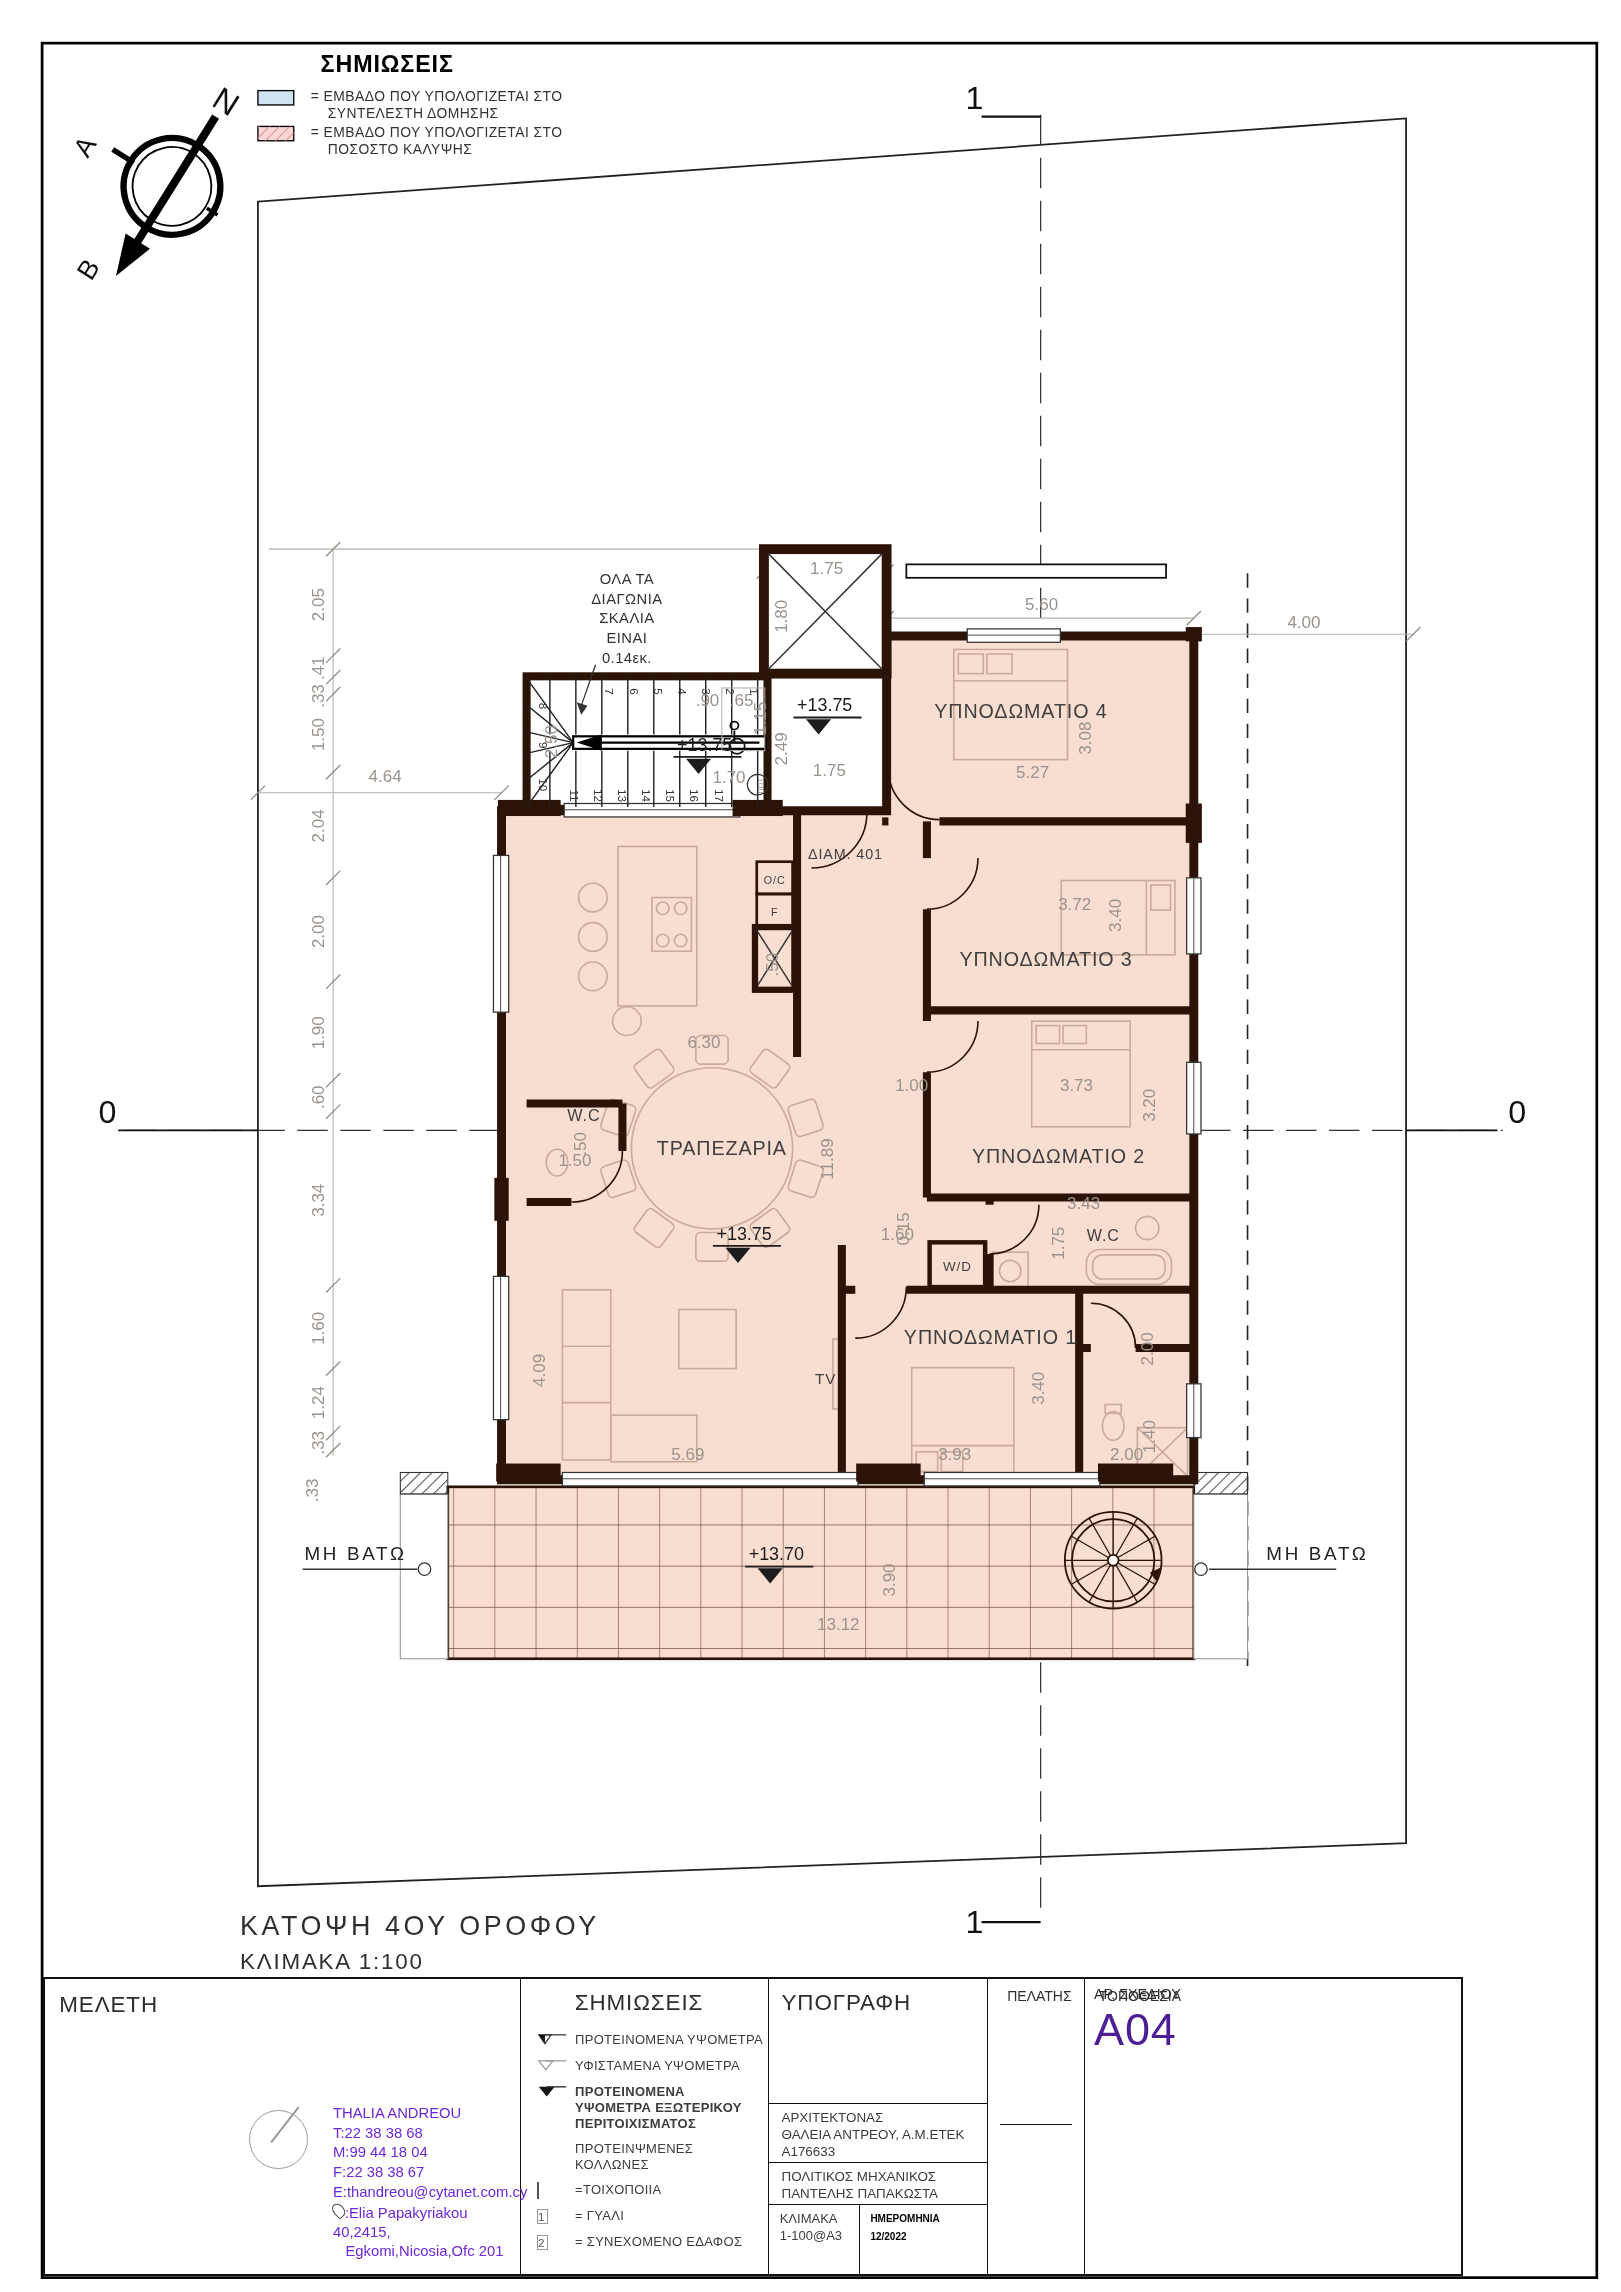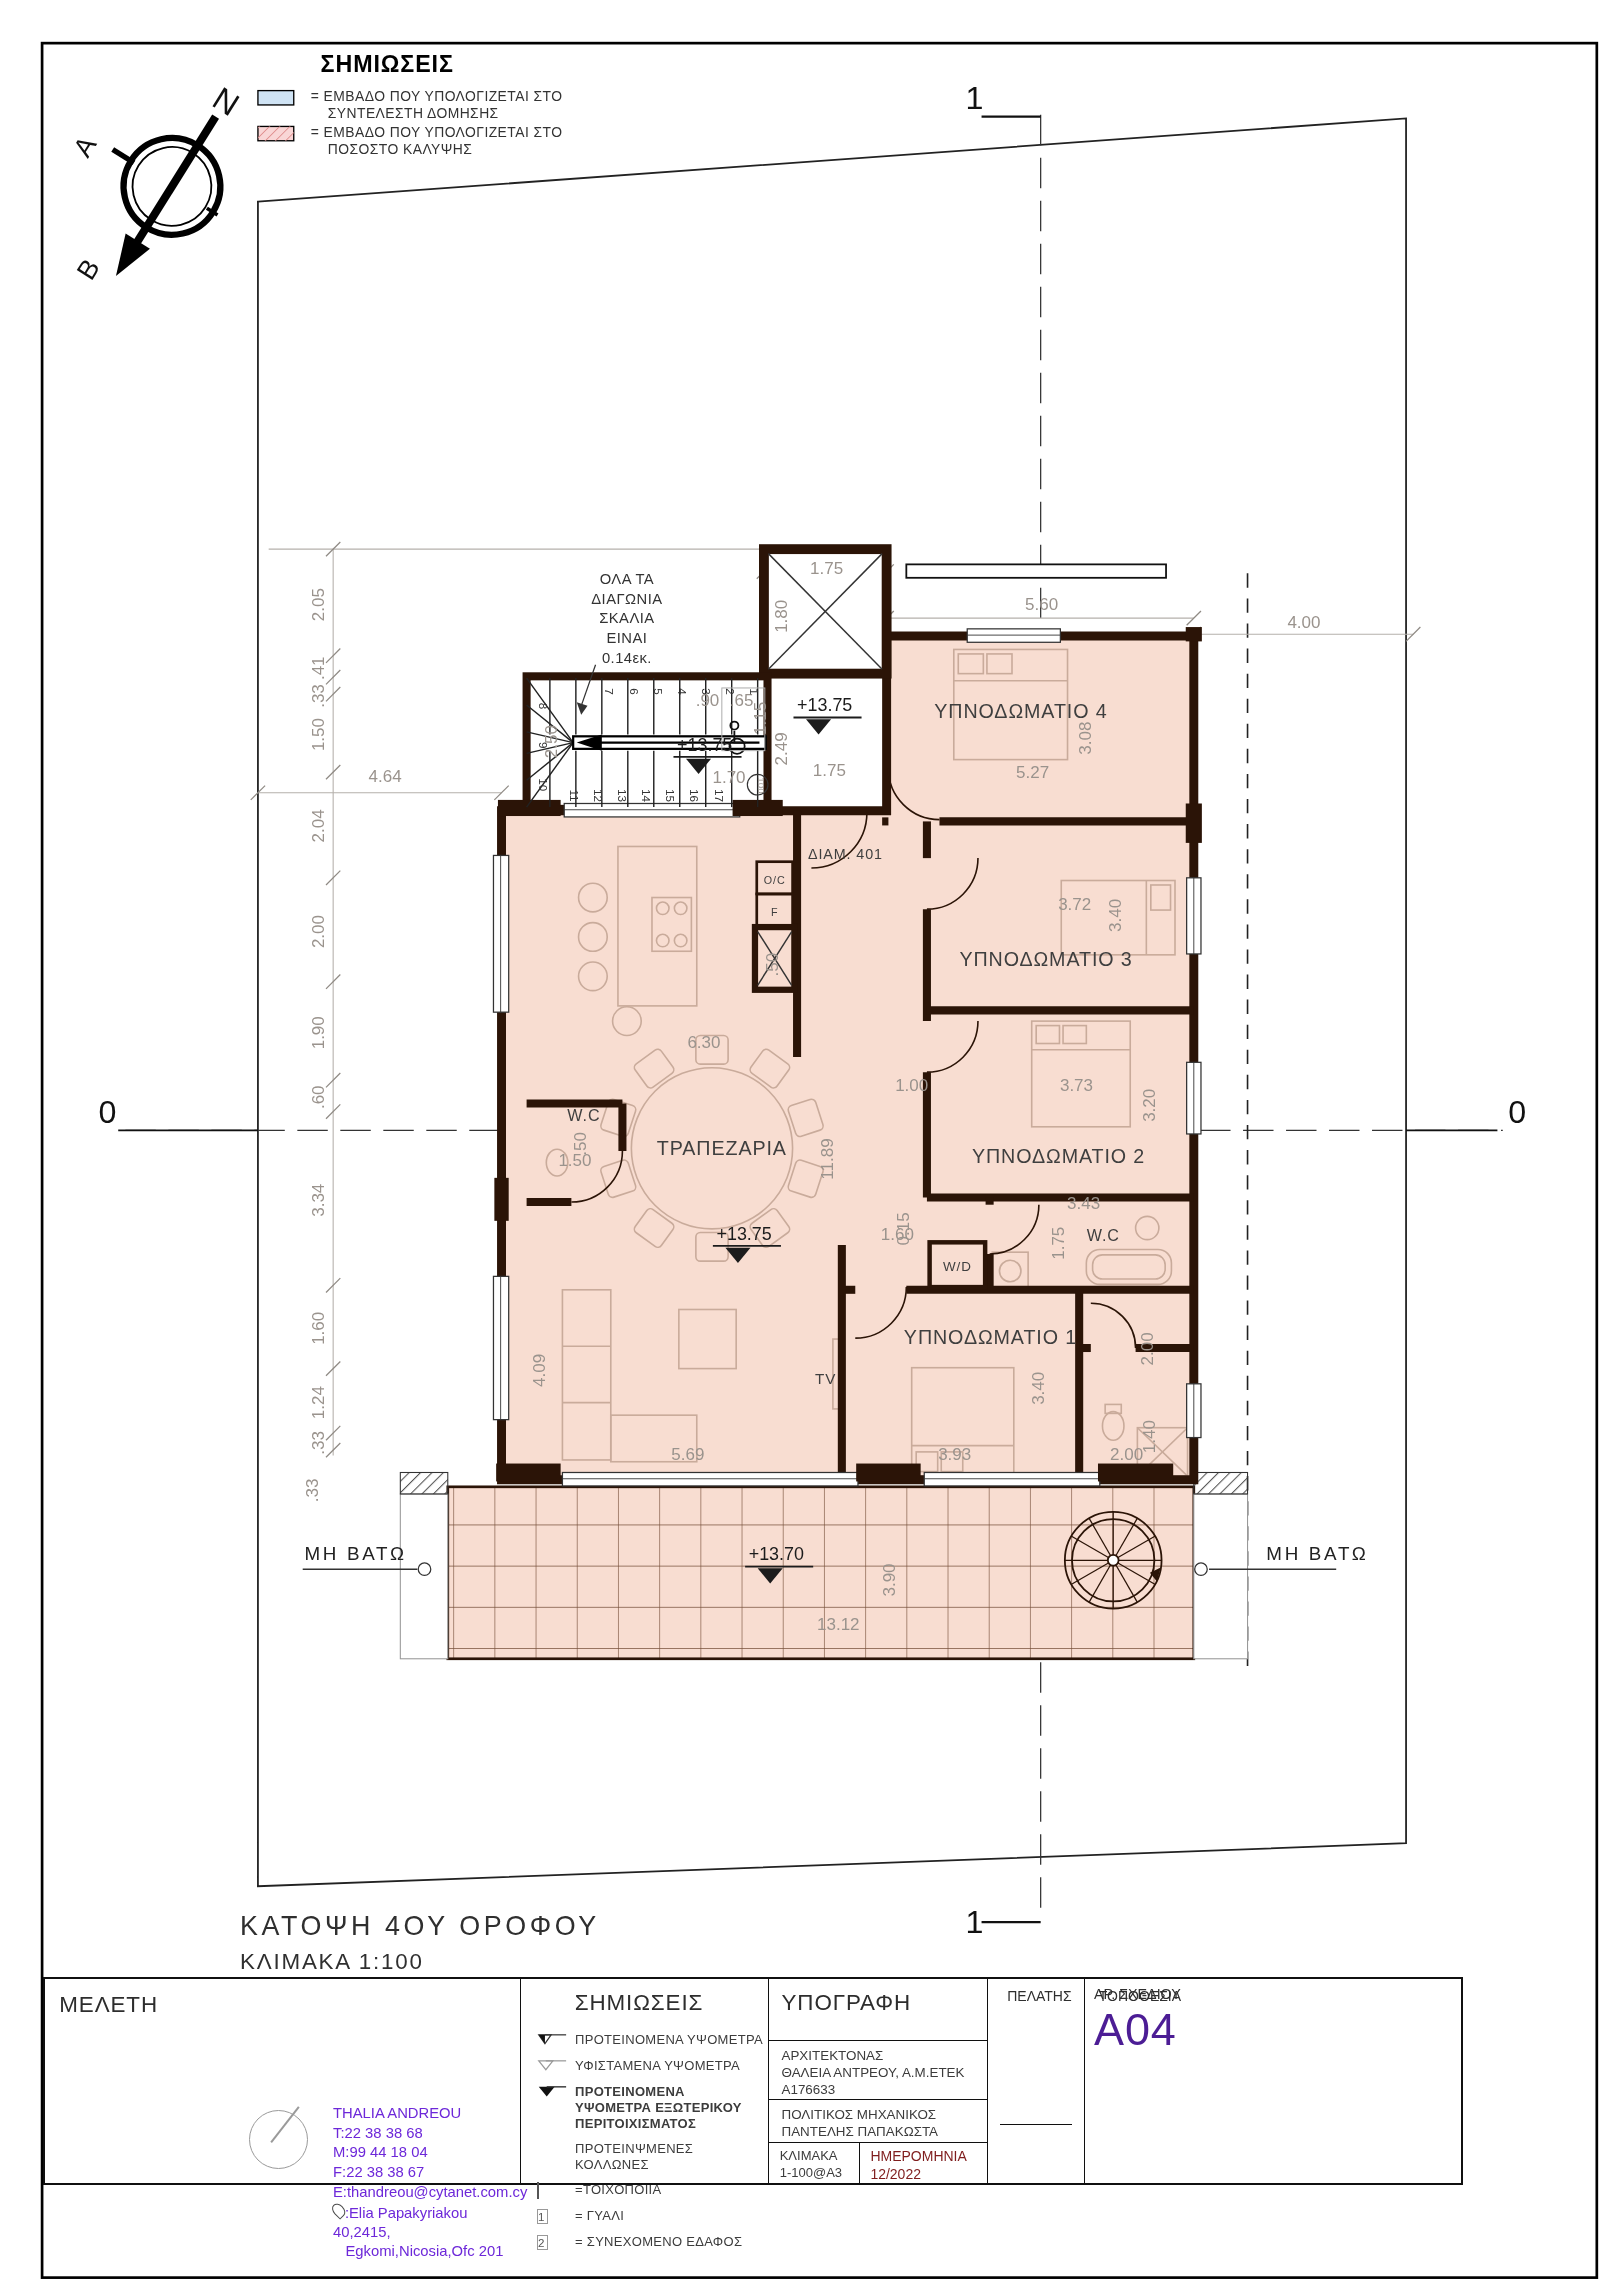--- a/index.html
+++ b/index.html
@@ -1,20 +1,20 @@
 <!DOCTYPE html>
 <html style="font-size:14.3px"><head>
 <meta charset="utf-8">
 <style>
   html,body{margin:0;padding:0;background:#e8e8e8;}
   .page{position:relative;width:1621px;height:2293px;background:#ffffff;overflow:hidden;
         font-family:"Liberation Sans", sans-serif;}
   svg text{font-family:"Liberation Sans", sans-serif;}
   
-  #titleblock{position:absolute;left:43px;top:1977px;width:1420px;height:208px;
+  #titleblock{position:absolute;left:43px;top:1977px;width:1420px;height:299px;
     border:2.7px solid #101010;display:flex;box-sizing:border-box;background:#fff;color:#2e2e2e;justify-content:space-between;}
   #titleblock .col{box-sizing:border-box;height:100%;}
   .tb-head{font-size:22.4px;letter-spacing:0.9px;color:#2d2d2d;}
   .col-meleti{width:475px;position:relative;padding:12.5px 0 0 14.3px;}
   .meleti-logo{position:absolute;left:204px;top:131px;width:57px;height:57px;border:1.8px solid #9a9a9a;
      border-radius:50%;}
   .meleti-logo::after{content:"";position:absolute;left:34px;top:-9px;width:1.8px;height:45px;
      background:#9a9a9a;transform:rotate(38deg);}
   .meleti-contact{position:absolute;left:288px;top:125px;font-size:14.8px;line-height:19.7px;color:#6d28d9;}
   .pin-ico{display:inline-block;width:9px;height:12.5px;border:1.3px solid #4a4a4a;border-radius:50% 50% 50% 0;
@@ -29,22 +29,22 @@
      background:repeating-linear-gradient(45deg,#fff 0 2.7px,#777 2.7px 4px);}
   .sym-box{width:29px;height:12.5px;border:0.9px solid #999;font-size:11.6px;color:#555;
      text-align:right;line-height:12.5px;padding-right:1.8px;box-sizing:border-box;}
   .col-changes{width:273px;border-left:1.8px solid #101010;padding:10.7px 0 0 14.3px;}
   .chg-box{width:30px;height:13.4px;border:0.9px solid #999;margin:5.4px 0 0 10.7px;}
   .col-sign{width:219px;border-left:1.8px solid #101010;display:flex;flex-direction:column;}
   .sign-top{height:113px;padding:10.7px 0 0 12.5px;}
   .sign-row{border-top:1.8px solid #101010;padding:5.4px 0 1.8px 12.5px;font-size:13.4px;line-height:17px;color:#3c3c3c;}
   .sign-bottom{border-top:1.8px solid #101010;flex:1;display:flex;}
   .sign-scale{width:79px;padding:4.5px 0 0 10.7px;font-size:13px;line-height:17px;color:#3c3c3c;}
-  .sign-date{flex:1;border-left:1.8px solid #101010;padding:4.5px 0 0 10.7px;font-size:14px;line-height:18px;
-     font-weight:400;color:#7f1d1d;}
+  .sign-date{flex:1;border-left:1.8px solid #101010;padding:4.5px 0 0 10.7px;font-size:10px;line-height:18px;
+     font-weight:700;color:#000000;}
   .col-client{width:97px;border-left:1.8px solid #101010;display:flex;flex-direction:row;padding-left:12px;}
   .client-cell{height:136px;border-bottom:1.8px solid #101010;padding:9px 0 0 7.2px;font-size:14px;}
   .loc-cell{flex:1;padding:9px 0 0 7.2px;font-size:14px;margin-left:20px;}
   .col-title{flex:1;border-left:1.8px solid #101010;display:flex;flex-direction:column;}
   .title-cell{height:136px;border-bottom:1.8px solid #101010;padding:9px 0 0 9px;font-size:14.3px;line-height:19.7px;}
   .title-proj{margin-top:14.3px;font-weight:700;font-size:15px;line-height:19.7px;color:#000;}
   .num-cell{flex:1;padding:7.2px 0 0 9px;font-size:14.3px;}
   .num-big{font-size:45px;color:#4c1d95;letter-spacing:0.9px;margin-top:1.8px;}
 </style>
 </head>

